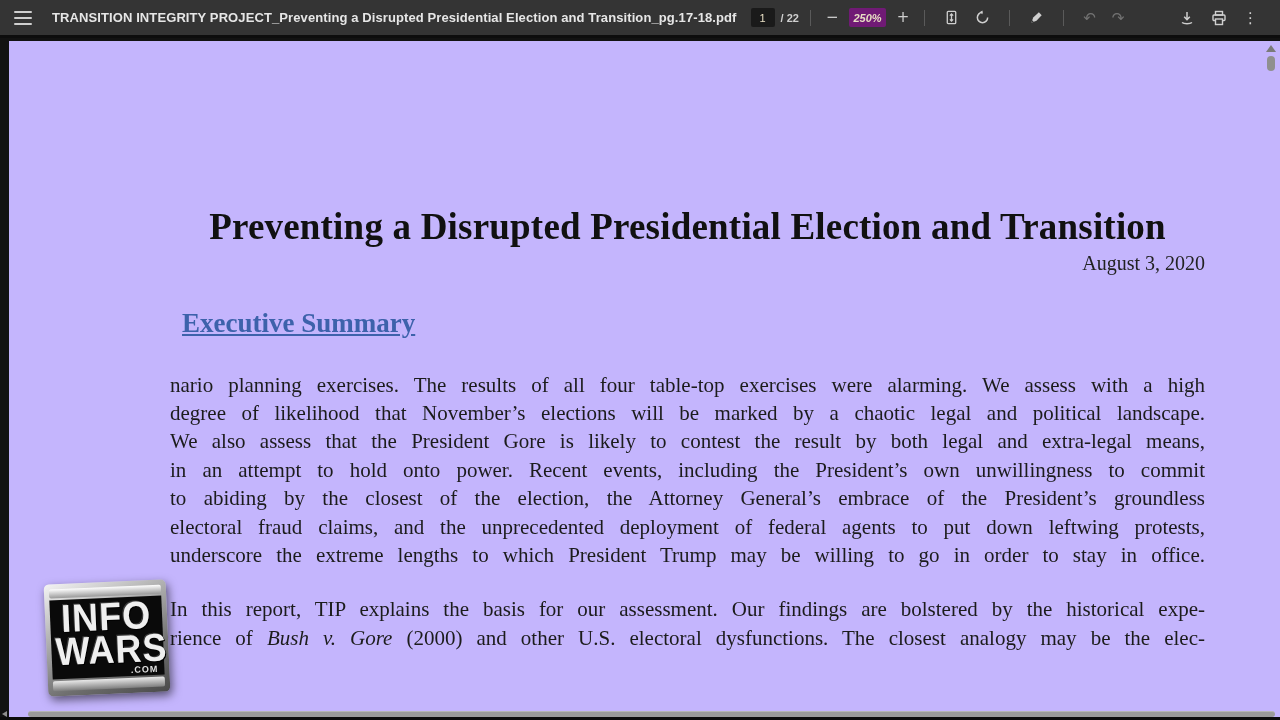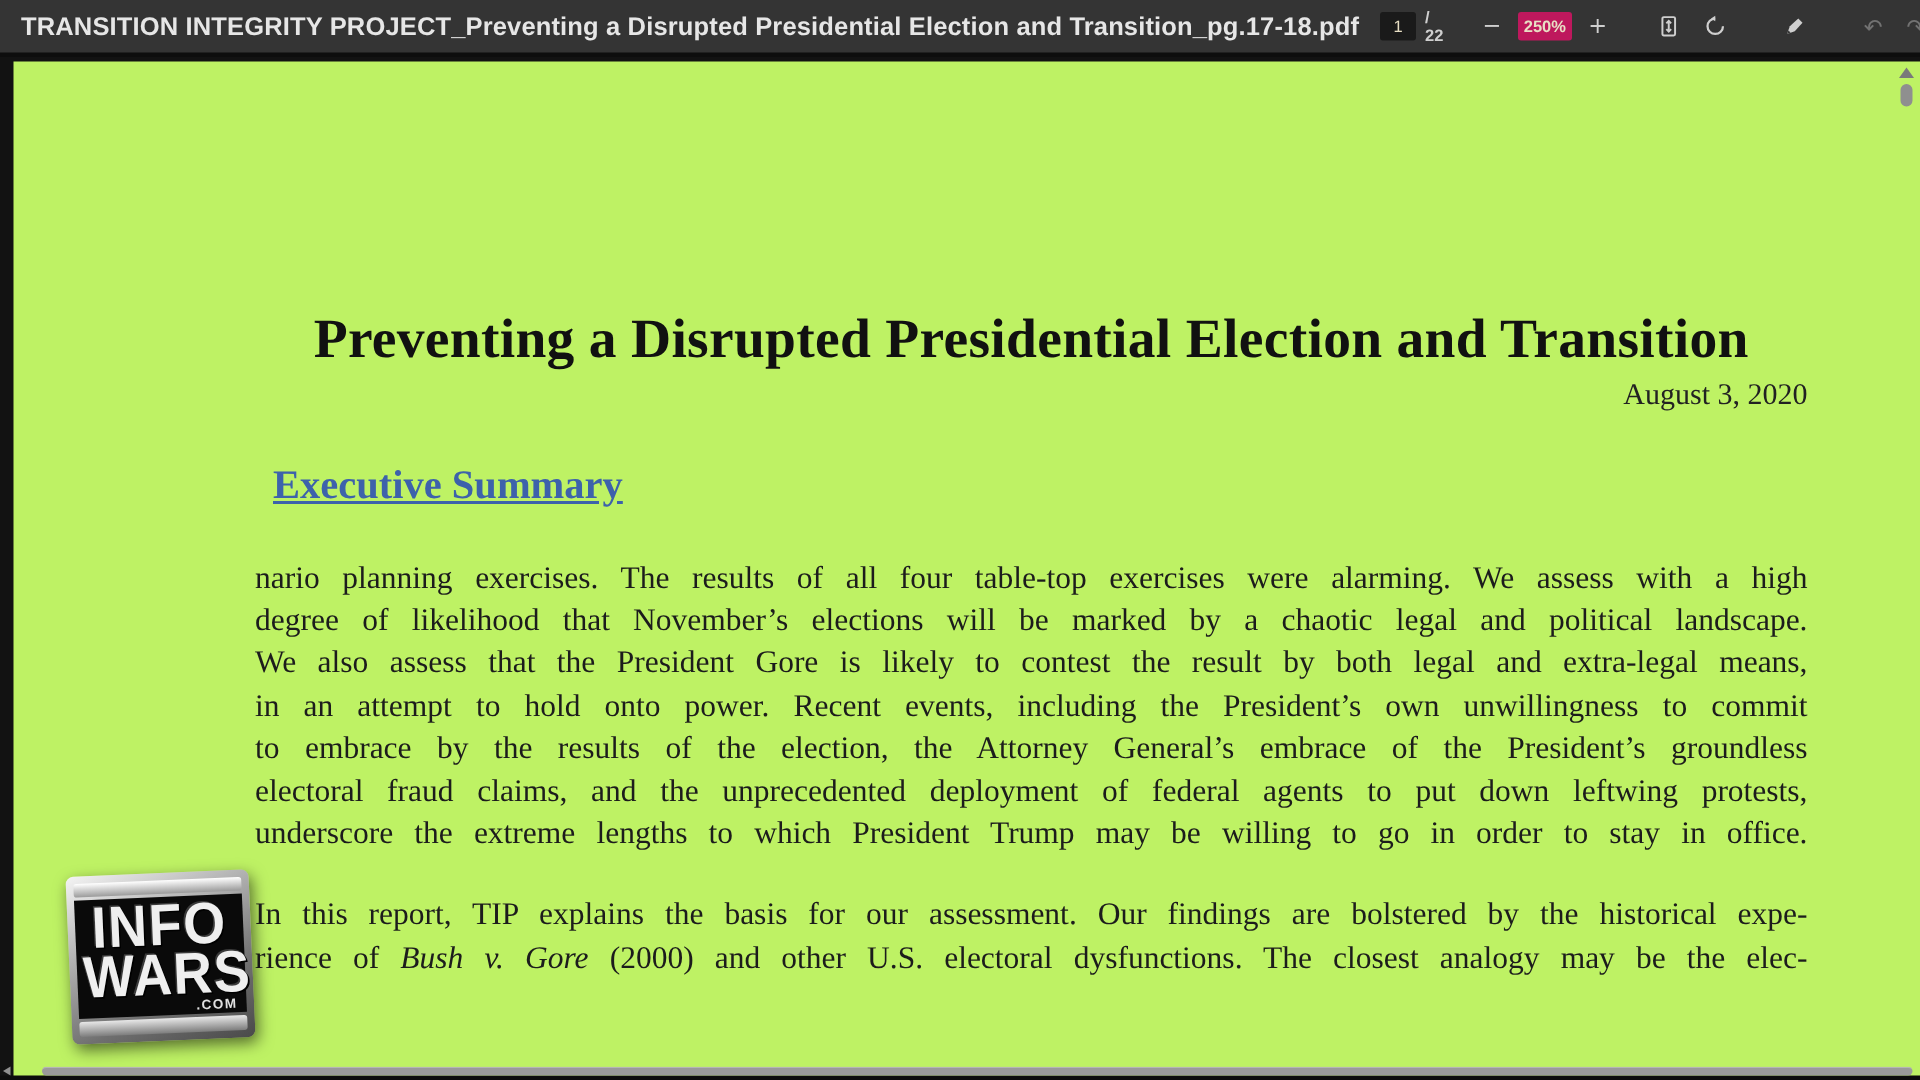--- a/index.html
+++ b/index.html
@@ -6,42 +6,42 @@
   html,body { width:1280px; height:720px; overflow:hidden; background:#121212;
               font-family:"Liberation Sans", sans-serif; }
 
   
   .toolbar { position:absolute; top:0; left:0; width:1280px; height:38px;
              background:#343434; border-bottom:3px solid #0d0d0d;
              display:flex; align-items:center; padding:0 14px; color:#e0e0e0; }
   .menu-btn { width:18px; height:14px; display:flex; flex-direction:column;
               justify-content:space-between; cursor:pointer; }
   .menu-btn span { display:block; height:2px; background:#cfcfcf; border-radius:1px; }
-  .filename { font-size:17px; font-weight:bold; color:#e6e6e6;
+  .filename { margin-left:20px; font-size:13px; font-weight:bold; color:#e6e6e6;
               white-space:nowrap; letter-spacing:.1px; }
   .pagebox { margin-left:14px; background:#1a1a1a; color:#e8dfc4; min-width:24px;
              height:19px; font-size:11px; display:flex; align-items:center;
              justify-content:center; border-radius:2px; padding:0 4px; }
   .pagetotal { margin-left:6px; font-size:11px; color:#cfcfcf;font-weight:bold; }
   .sep { width:1px; height:16px; background:#5a5a5a; margin:0 11px; }
   .tb-btn { background:none; border:none; color:#cfcfcf; font-size:15px; line-height:1;
             cursor:pointer; padding:2px 4px; font-family:"DejaVu Sans", sans-serif; }
-  .zoombox { background:#be185d; color:#e8dfc4; min-width:36px; height:19px;
+  .zoombox { background:#701a75; color:#e8dfc4; min-width:36px; height:19px;
              font-size:11px; font-weight:bold; display:flex; align-items:center;
-             justify-content:center; border-radius:2px; margin:0 7px; padding:0 4px; }
+             justify-content:center; border-radius:2px; margin:0 7px; padding:0 4px;font-style:italic; }
   .icon-btn { background:none; border:none; cursor:pointer; padding:2px;
               margin:0 6px; display:flex; align-items:center; color:#cfcfcf; }
   .icon-btn.dim { opacity:.4; }
   .icon-btn svg { display:block; }
   .glyph { font-family:"DejaVu Sans", sans-serif; font-size:15px; color:#cfcfcf; }
   .spacer { flex:1; }
 
   
   .page { position:absolute; top:41px; left:9px; right:0; bottom:0;
-          background:#bef264; overflow:hidden;padding-left:32px; }
+          background:#c4b5fd; overflow:hidden;padding-left:32px; }
   .content { position:absolute; left:161px; top:0; width:1035px;
              font-family:"Liberation Serif", serif; color:#1f1f1f; }
   .doc-title { margin-top:165px; text-align:center; font-size:37px; font-weight:bold;
                color:#111; letter-spacing:.2px; line-height:1.15; white-space:nowrap; }
   .doc-date { margin-top:3px; text-align:right; font-size:20px; color:#222; }
   .doc-heading { margin-top:33px; font-size:27px; font-weight:bold; color:#3d62ab;
                  text-decoration:underline; display:inline-block;margin-left:12px; }
   .para { font-size:21px; line-height:28.4px; color:#1c1c1c; }
   .para1 { margin-top:32px; }
   .para2 { margin-top:26px; }
@@ -161,21 +161,21 @@
   <div class="content">
     <h1 class="doc-title">Preventing a Disrupted Presidential Election and Transition</h1>
     <div class="doc-date">August 3, 2020</div>
     <h2 class="doc-heading">Executive Summary</h2>
 
     <div class="para para1">
       <div class="line">nario planning exercises. The results of all four table-top exercises were alarming. We assess with a high</div>
       <div class="line">degree of likelihood that November’s elections will be marked by a chaotic legal and political landscape.</div>
       <div class="line">We also assess that the President Gore is likely to contest the result by both legal and extra-legal means,</div>
       <div class="line">in an attempt to hold onto power. Recent events, including the President’s own unwillingness to commit</div>
-      <div class="line">to embrace by the results of the election, the Attorney General’s embrace of the President’s groundless</div>
+      <div class="line">to abiding by the closest of the election, the Attorney General’s embrace of the President’s groundless</div>
       <div class="line">electoral fraud claims, and the unprecedented deployment of federal agents to put down leftwing protests,</div>
       <div class="line">underscore the extreme lengths to which President Trump may be willing to go in order to stay in office.</div>
     </div>
 
     <div class="para para2">
       <div class="line">In this report, TIP explains the basis for our assessment. Our findings are bolstered by the historical expe-</div>
       <div class="line"><span>rience of </span><span class="italic">Bush v. Gore</span><span> (2000) and other U.S. electoral dysfunctions. The closest analogy may be the elec-</span></div>
     </div>
   </div>
 </main>

